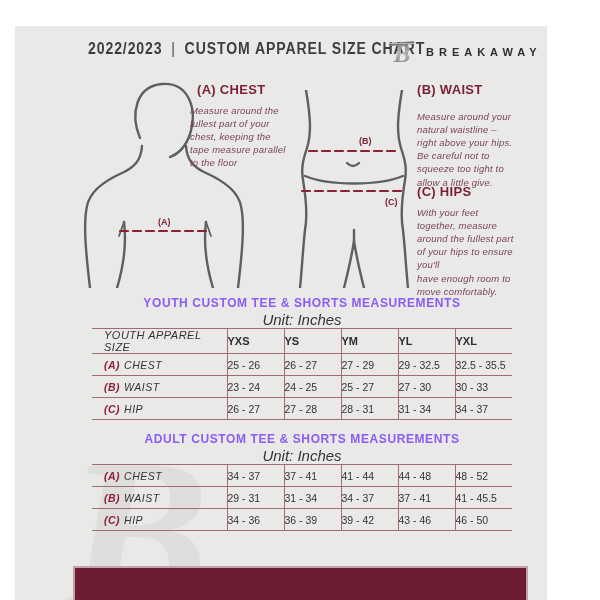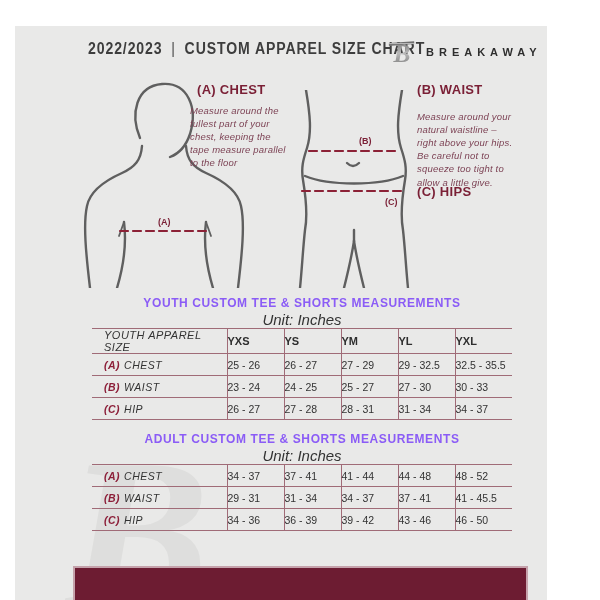--- a/index.html
+++ b/index.html
@@ -127,20 +127,27 @@
 
   <div class="guide-h" style="left:417px; top:64px;">(B) WAIST</div>
   <div class="guide-p" style="left:417px; top:92px; width:120px;">Measure around your
 natural waistline –
 right above your hips.
 Be careful not to
 squeeze too tight to
 allow a little give.</div>
 
   <div class="guide-h" style="left:417px; top:166px;">(C) HIPS</div>
+  <div class="guide-p" style="left:417px; top:188px; width:122px;">With your feet
+together, measure
+around the fullest part
+of your hips to ensure
+you'll
+have enough room to
+move comfortably.</div>
 
   <div class="watermark">B</div>
 
   <div class="sec-title" style="top:278px;">YOUTH CUSTOM TEE &amp; SHORTS MEASUREMENTS</div>
   <div class="sec-unit" style="top:293px;">Unit: Inches</div>
   <div class="tbl-wrap" style="top:310px;">
     <table>
       <colgroup>
           <col class="c0">
           <col class="cs">

